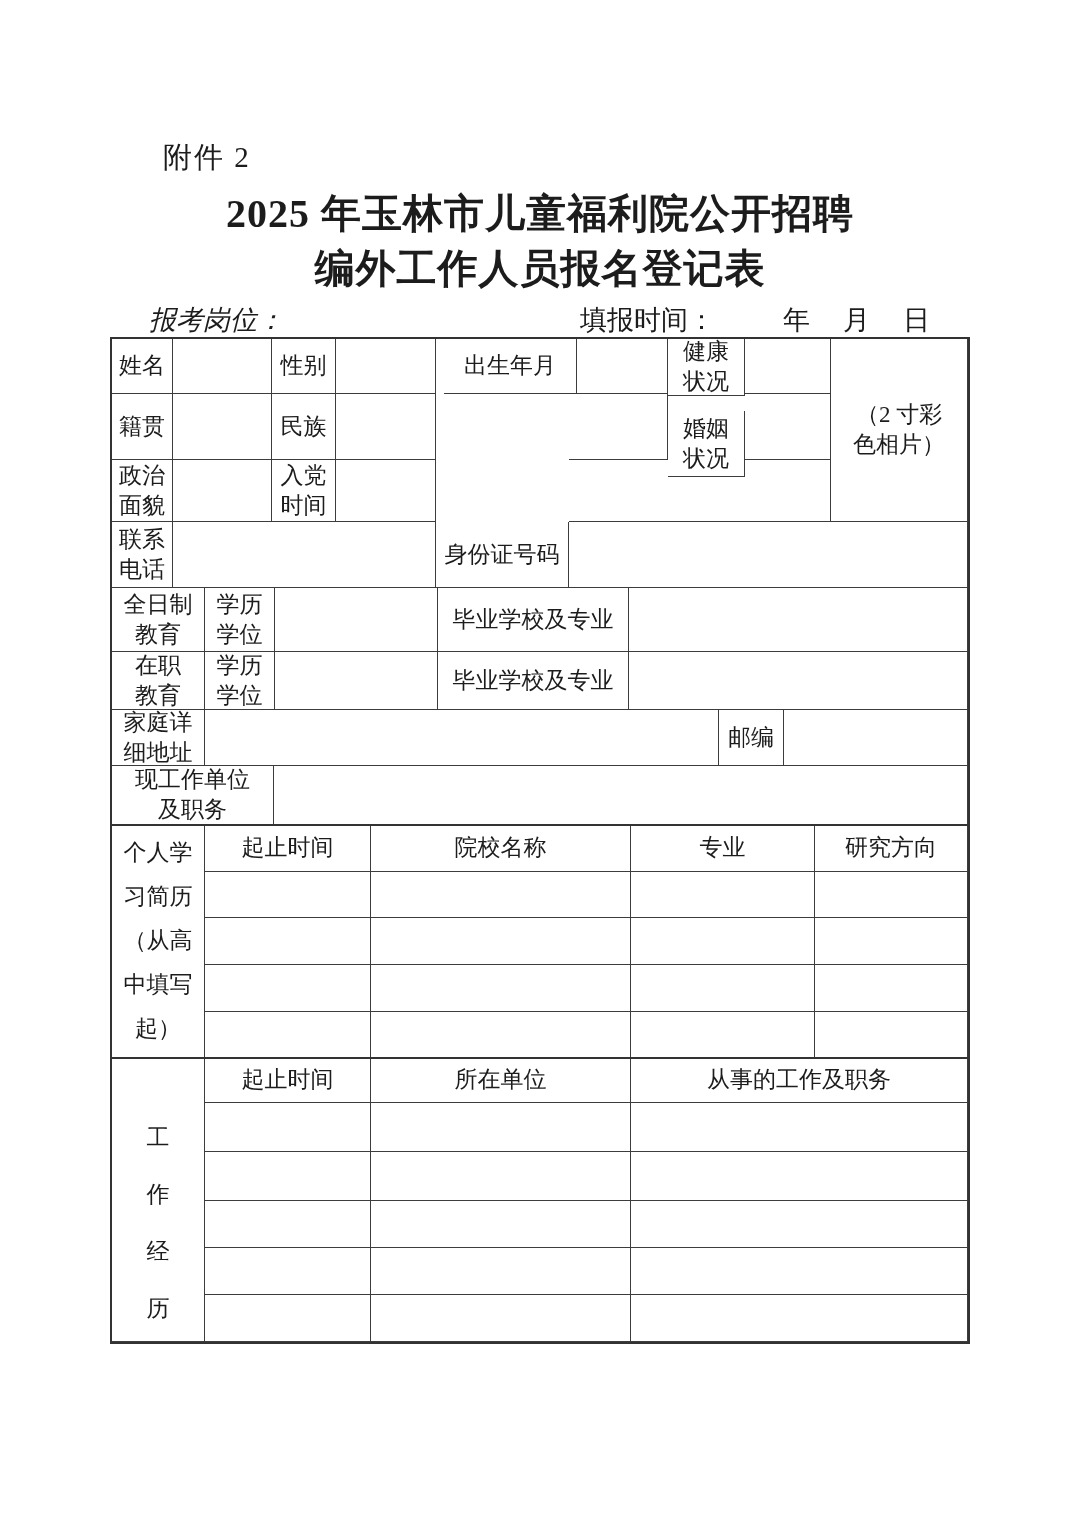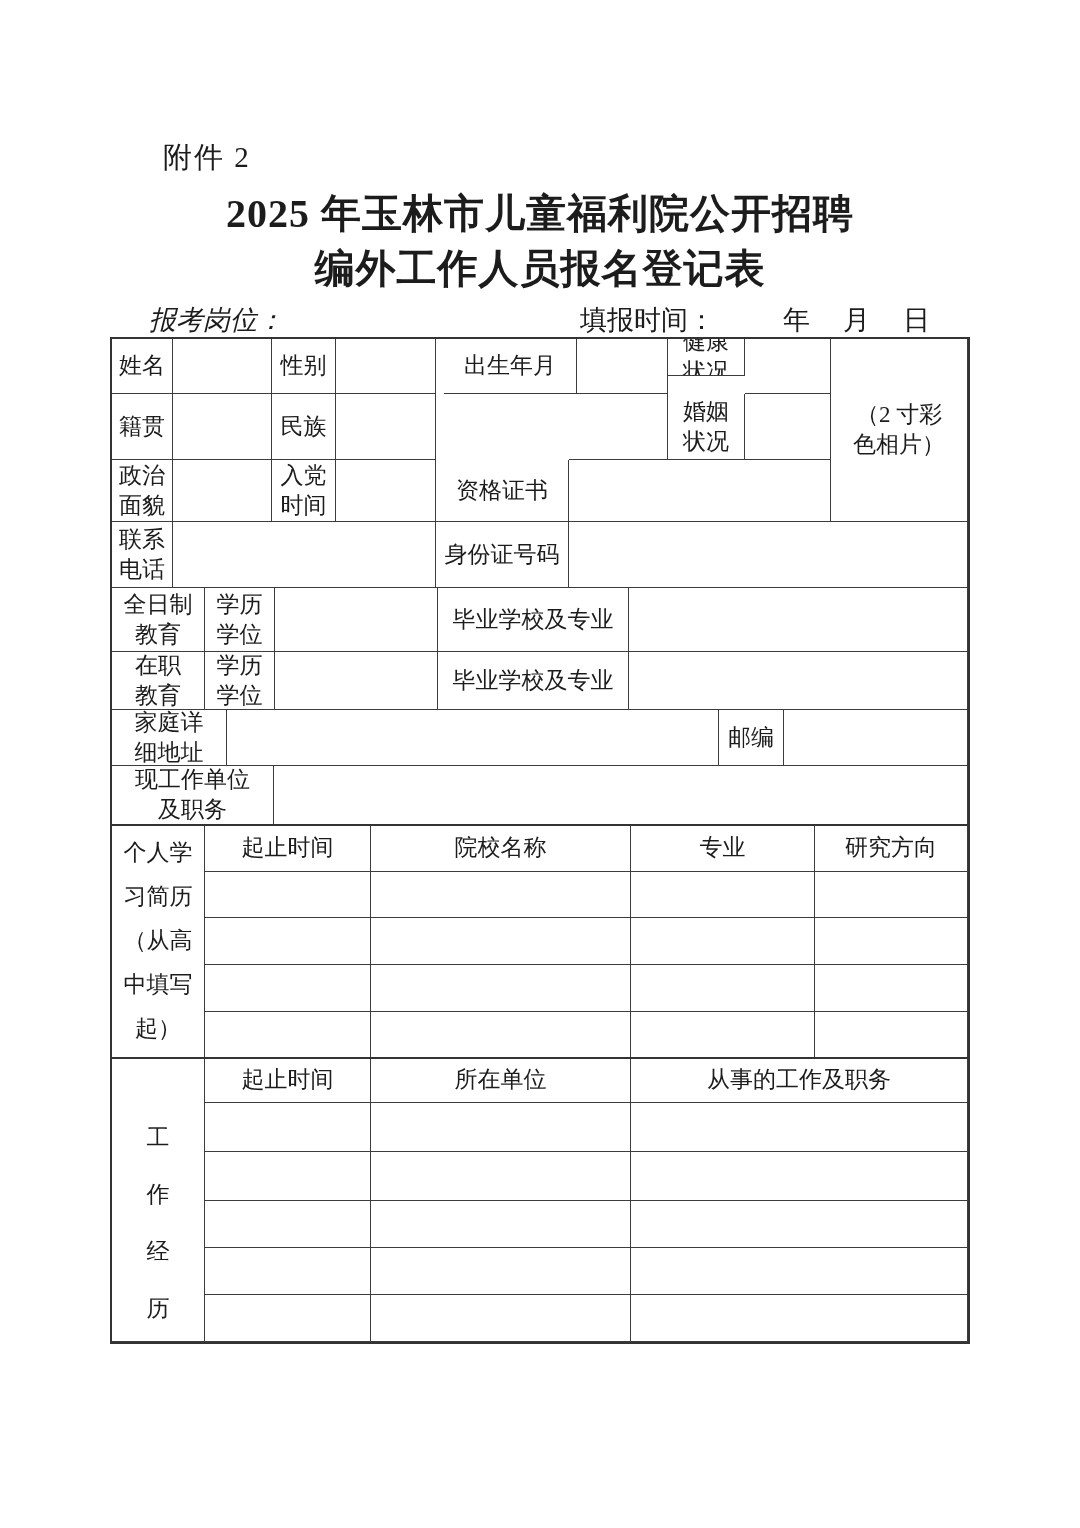--- a/index.html
+++ b/index.html
@@ -44,43 +44,42 @@
   <span class="meta m-day">日</span>
 
   <div class="formtbl">
 
     <div class="cell" style="left:0;top:0;width:61px;height:55px">姓名</div>
     <div class="cell" style="left:61px;top:0;width:99px;height:55px"></div>
     <div class="cell" style="left:160px;top:0;width:64px;height:55px">性别</div>
     <div class="cell" style="left:224px;top:0;width:100px;height:55px"></div>
     <div class="cell" style="left:332px;top:0;width:133px;height:55px">出生年月</div>
     <div class="cell" style="left:457px;top:0;width:99px;height:55px"></div>
-    <div class="cell" style="left:556px;top:0;width:77px;height:37px">健康
+    <div class="cell" style="left:556px;top:0;width:77px;height:57px">健康
 状况</div>
     <div class="cell" style="left:633px;top:0;width:86px;height:55px"></div>
 
     <div class="cell" style="left:719px;top:0;width:137px;height:183px">（2 寸彩
 色相片）</div>
 
     <div class="cell" style="left:0;top:55px;width:61px;height:66px">籍贯</div>
     <div class="cell" style="left:61px;top:55px;width:99px;height:66px"></div>
     <div class="cell" style="left:160px;top:55px;width:64px;height:66px">民族</div>
     <div class="cell" style="left:224px;top:55px;width:100px;height:66px"></div>
     <div class="cell" style="left:457px;top:55px;width:99px;height:66px"></div>
-    <div class="cell" style="left:556px;top:55px;width:77px;height:66px">婚姻
+    <div class="cell" style="left:556px;top:72px;width:77px;height:66px">婚姻
 状况</div>
     <div class="cell" style="left:633px;top:55px;width:86px;height:66px"></div>
 
     <div class="cell" style="left:0;top:121px;width:61px;height:62px">政治
 面貌</div>
     <div class="cell" style="left:61px;top:121px;width:99px;height:62px"></div>
     <div class="cell" style="left:160px;top:121px;width:64px;height:62px">入党
 时间</div>
     <div class="cell" style="left:224px;top:121px;width:100px;height:62px"></div>
-    <div class="cell" style="left:324px;top:121px;width:133px;height:62px">资格证书</div>
     <div class="cell" style="left:457px;top:121px;width:262px;height:62px"></div>
 
     <div class="cell" style="left:0;top:183px;width:61px;height:66px">联系
 电话</div>
     <div class="cell" style="left:61px;top:183px;width:263px;height:66px"></div>
     <div class="cell" style="left:324px;top:183px;width:133px;height:66px">身份证号码</div>
     <div class="cell" style="left:457px;top:183px;width:399px;height:66px"></div>
 
     <div class="cell" style="left:0;top:249px;width:93px;height:64px">全日制
 教育</div>
@@ -91,21 +90,21 @@
     <div class="cell" style="left:517px;top:249px;width:339px;height:64px"></div>
 
     <div class="cell" style="left:0;top:313px;width:93px;height:58px">在职
 教育</div>
     <div class="cell" style="left:93px;top:313px;width:70px;height:58px">学历
 学位</div>
     <div class="cell" style="left:163px;top:313px;width:163px;height:58px"></div>
     <div class="cell" style="left:326px;top:313px;width:191px;height:58px">毕业学校及专业</div>
     <div class="cell" style="left:517px;top:313px;width:339px;height:58px"></div>
 
-    <div class="cell" style="left:0;top:371px;width:115px;height:56px">家庭详
+    <div class="cell" style="left:0;top:371px;width:93px;height:56px">家庭详
 细地址</div>
     <div class="cell" style="left:93px;top:371px;width:514px;height:56px"></div>
     <div class="cell" style="left:607px;top:371px;width:65px;height:56px">邮编</div>
     <div class="cell" style="left:672px;top:371px;width:184px;height:56px"></div>
 
     <div class="cell" style="left:0;top:427px;width:162px;height:59px">现工作单位
 及职务</div>
     <div class="cell" style="left:162px;top:427px;width:694px;height:59px"></div>
 
     <div class="divider" style="top:485px"></div>

